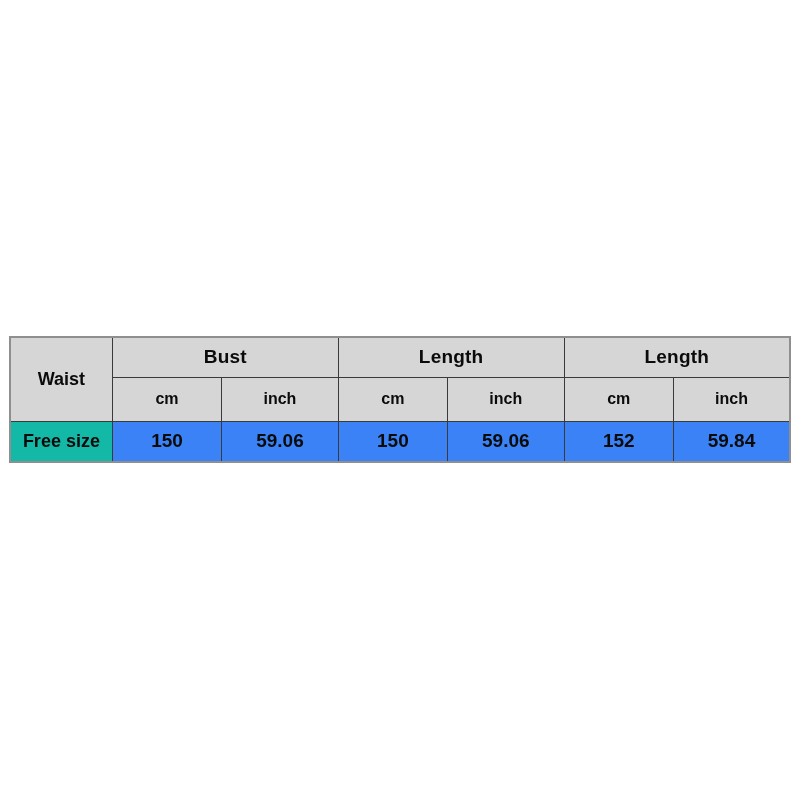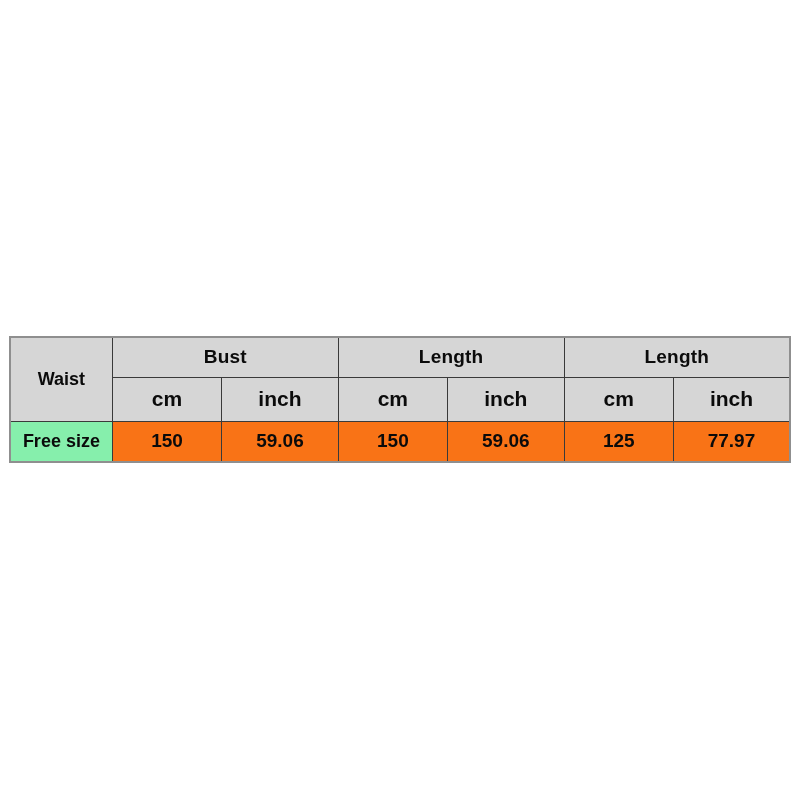--- a/index.html
+++ b/index.html
@@ -42,37 +42,37 @@
     font-family: "Liberation Sans", sans-serif;
     padding: 4px;
     line-height: 1.05;
   }
 
   
   td.hcell {
     background: #d6d6d6;
   }
   td.datacell {
-    background: #f97316;
+    background: #3b82f6;
   }
 
   
   td.group-label {
     font-size: 19px;
     letter-spacing: 0.2px;
   }
   td.unit-label {
-    font-size: 21px;
+    font-size: 16px;
   }
   td.size-label {
     font-size: 18px;
   }
   td.row-head {
     font-size: 18px;
-    background: #86efac;
+    background: #14b8a6;
   }
   td.value {
     font-size: 19px;
   }
 
   
   col.c-size   { width: 101px; }
   col.c-cm     { width: 108px; }
   col.c-inch   { width: 115px; }
 
@@ -109,18 +109,18 @@
         <td class="hcell unit-label">inch</td>
         <td class="hcell unit-label">cm</td>
         <td class="hcell unit-label">inch</td>
       </tr>
       <tr class="r-body">
         <td class="row-head">Free size</td>
         <td class="datacell value">150</td>
         <td class="datacell value">59.06</td>
         <td class="datacell value">150</td>
         <td class="datacell value">59.06</td>
-        <td class="datacell value">125</td>
-        <td class="datacell value">77.97</td>
+        <td class="datacell value">152</td>
+        <td class="datacell value">59.84</td>
       </tr>
     </tbody>
   </table>
 </div>
 
 </body></html>

